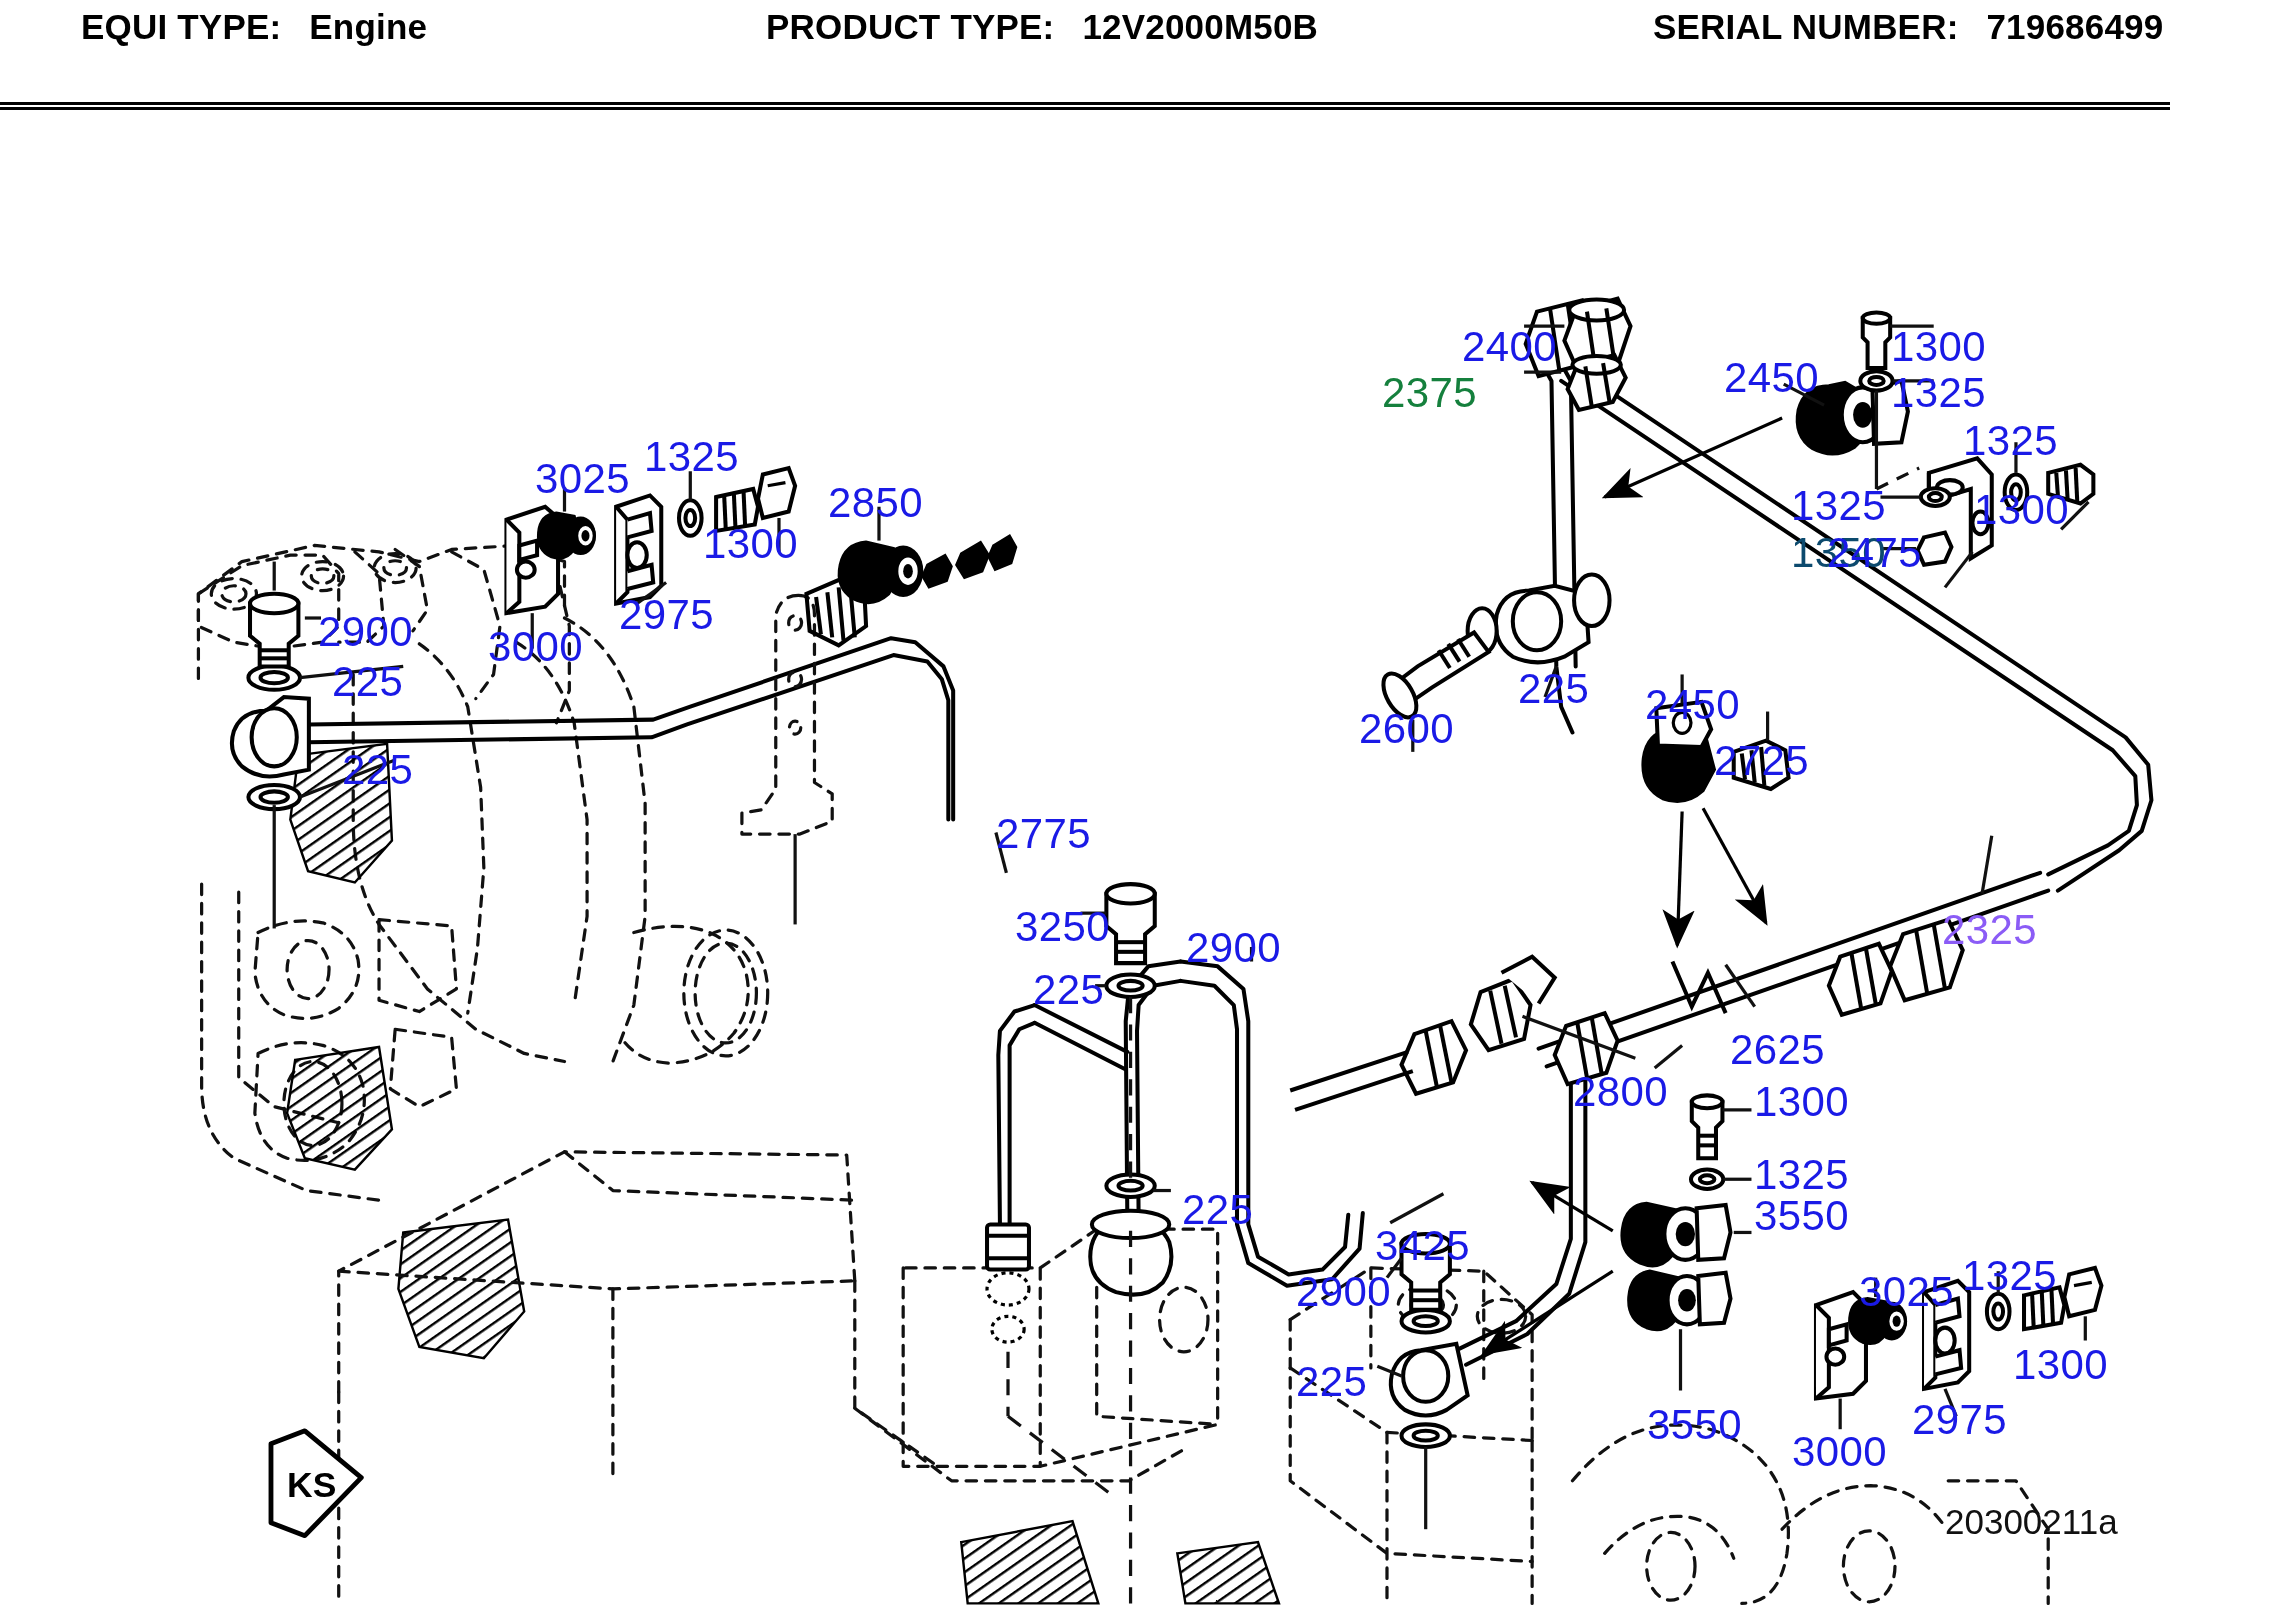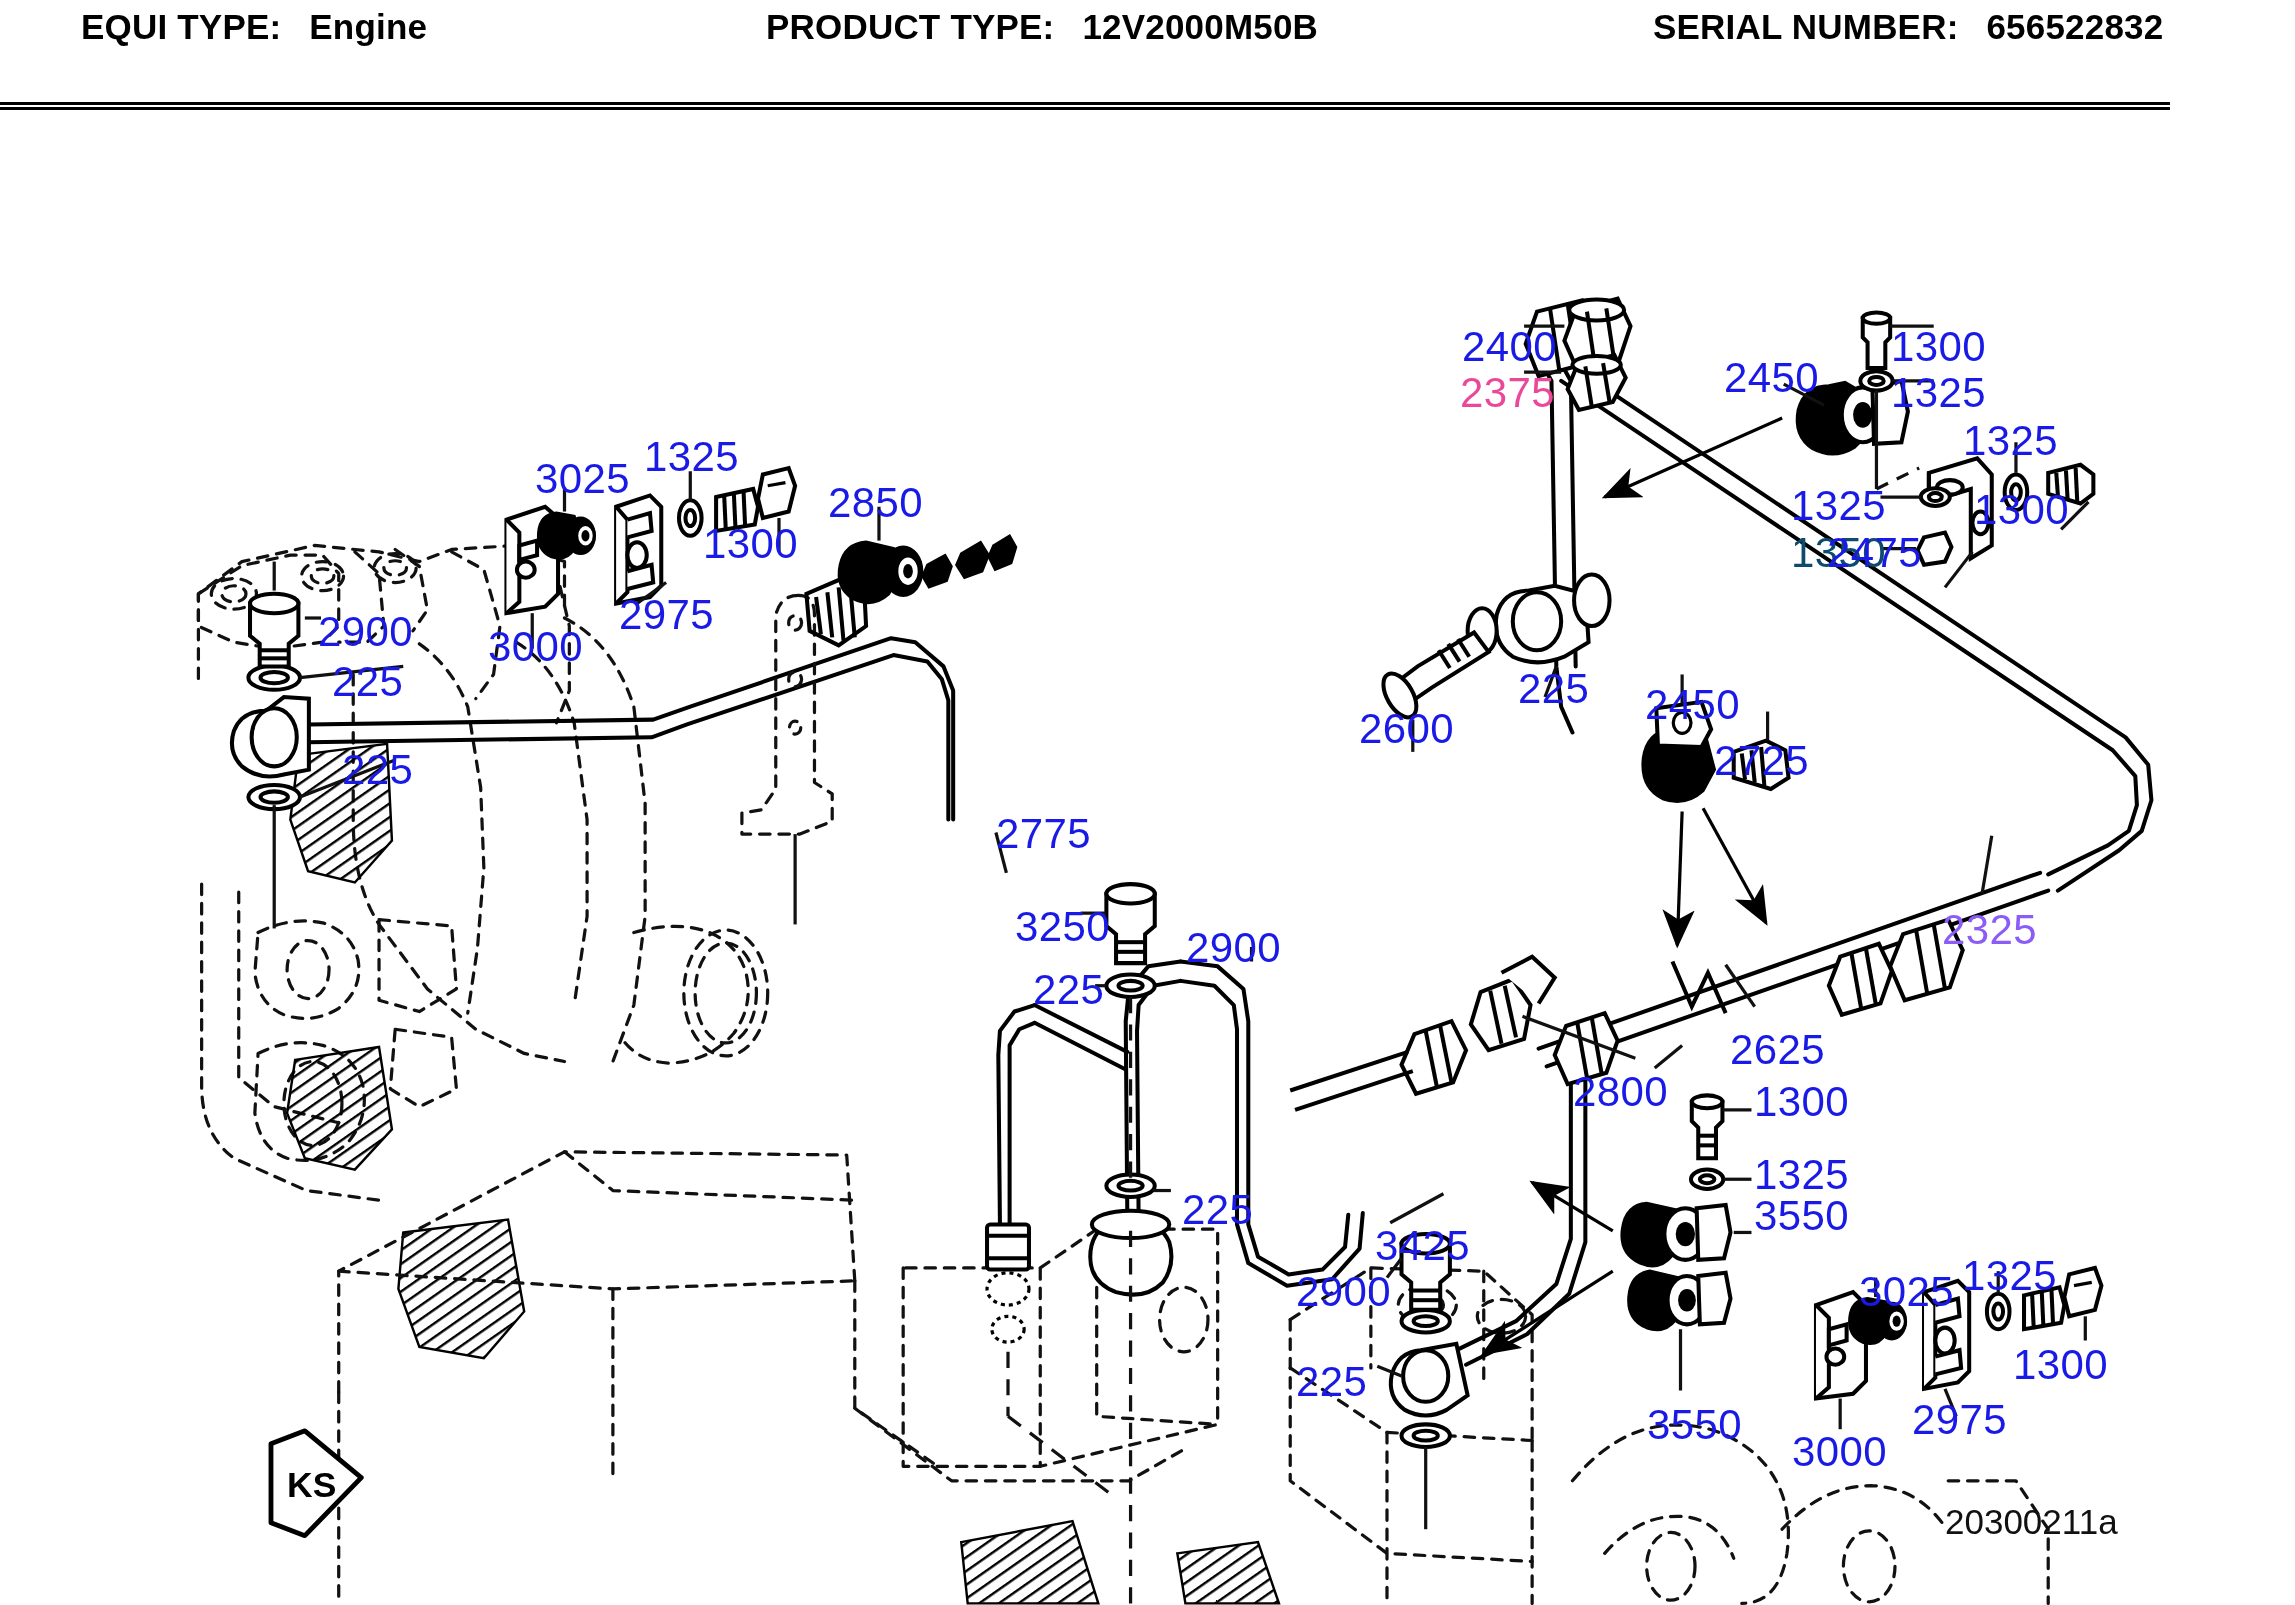--- a/index.html
+++ b/index.html
@@ -92,21 +92,21 @@
       <div class="hcell" style="left:81px;">
         <span class="lab">EQUI TYPE:</span>
         <span class="val" style="padding-left:18px;">Engine</span>
       </div>
       <div class="hcell" style="left:766px;">
         <span class="lab">PRODUCT TYPE:</span>
         <span class="val" style="padding-left:18px;">12V2000M50B</span>
       </div>
       <div class="hcell" style="left:1653px;">
         <span class="lab">SERIAL NUMBER:</span>
-        <span class="val" style="padding-left:18px;">656522832</span>
+        <span class="val" style="padding-left:18px;">719686499</span>
       </div>
     </div>
 
 
     <div class="hr-double"></div>
   </div>
 
   <div id="drawing">
   <svg viewBox="0 0 2846 1854" xmlns="http://www.w3.org/2000/svg">
 
@@ -640,21 +640,21 @@
       <div class="callout" style="left: 535px; top: 458px; color: rgb(26, 26, 230);">3025</div>
       <div class="callout" style="left: 644px; top: 436px; color: rgb(26, 26, 230);">1325</div>
       <div class="callout" style="left: 703px; top: 523px; color: rgb(26, 26, 230);">1300</div>
       <div class="callout" style="left: 619px; top: 594px; color: rgb(26, 26, 230);">2975</div>
       <div class="callout" style="left: 488px; top: 626px; color: rgb(26, 26, 230);">3000</div>
       <div class="callout" style="left: 828px; top: 482px; color: rgb(26, 26, 230);">2850</div>
       <div class="callout" style="left: 318px; top: 611px; color: rgb(26, 26, 230);">2900</div>
       <div class="callout" style="left: 332px; top: 661px; color: rgb(26, 26, 230);">225</div>
       <div class="callout" style="left: 342px; top: 749px; color: rgb(26, 26, 230);">225</div>
       <div class="callout" style="left: 1462px; top: 326px; color: rgb(26, 26, 230);">2400</div>
-      <div class="callout" style="left: 1460px; top: 372px; color: #ec4899; text-align: right;">2375</div>
+      <div class="callout" style="left: 1382px; top: 372px; color: #15803d; text-align: right;">2375</div>
       <div class="callout" style="left: 1891px; top: 326px; color: rgb(26, 26, 230);">1300</div>
       <div class="callout" style="left: 1891px; top: 372px; color: rgb(26, 26, 230);">1325</div>
       <div class="callout" style="left: 1724px; top: 357px; color: rgb(26, 26, 230);">2450</div>
       <div class="callout" style="left: 1963px; top: 420px; color: rgb(26, 26, 230);">1325</div>
       <div class="callout" style="left: 1791px; top: 485px; color: rgb(26, 26, 230);">1325</div>
       <div class="callout" style="left: 1974px; top: 489px; color: rgb(26, 26, 230);">1300</div>
       <div class="callout" style="left: 1791px; top: 532px; color: #0c4a6e;">1350</div>
       <div class="callout" style="left: 1827px; top: 532px; color: rgb(26, 26, 230);">2475</div>
       <div class="callout" style="left: 1359px; top: 708px; color: rgb(26, 26, 230);">2600</div>
       <div class="callout" style="left: 1518px; top: 668px; color: rgb(26, 26, 230);">225</div>

